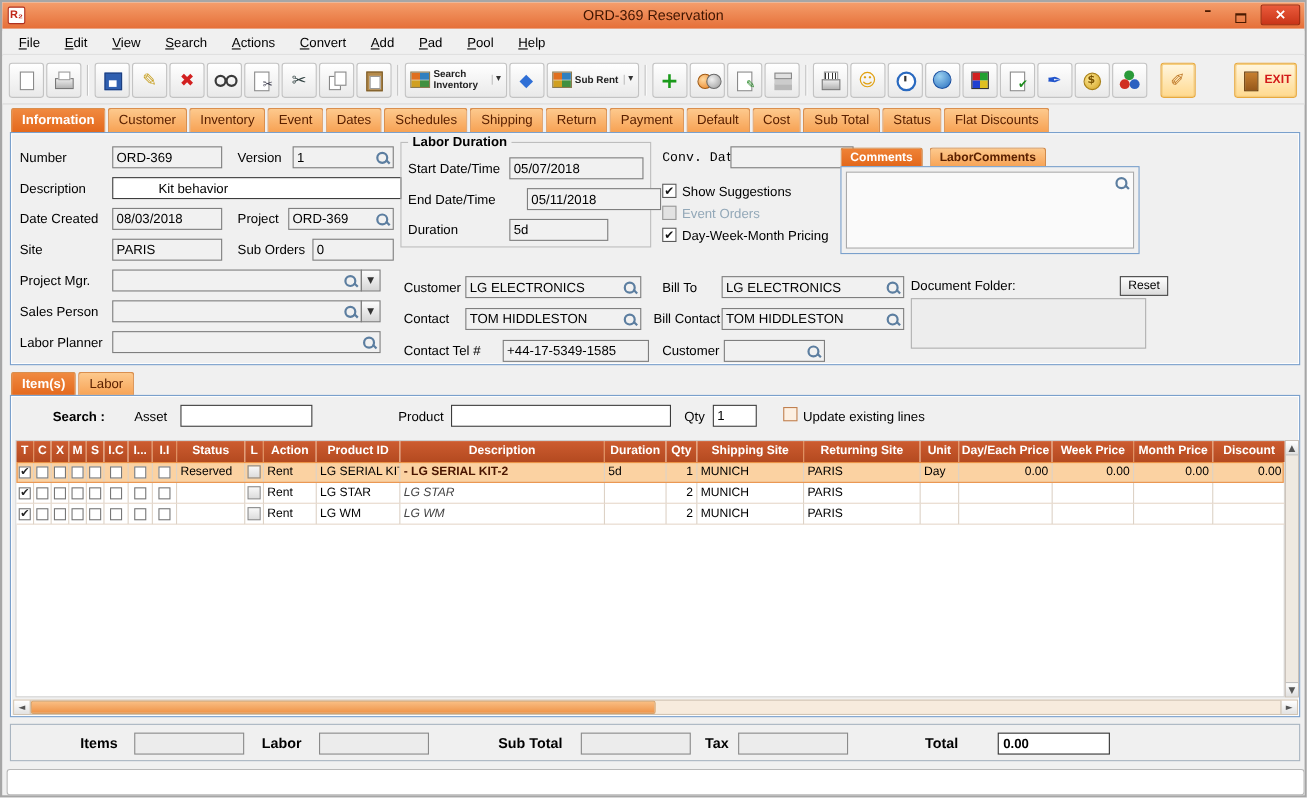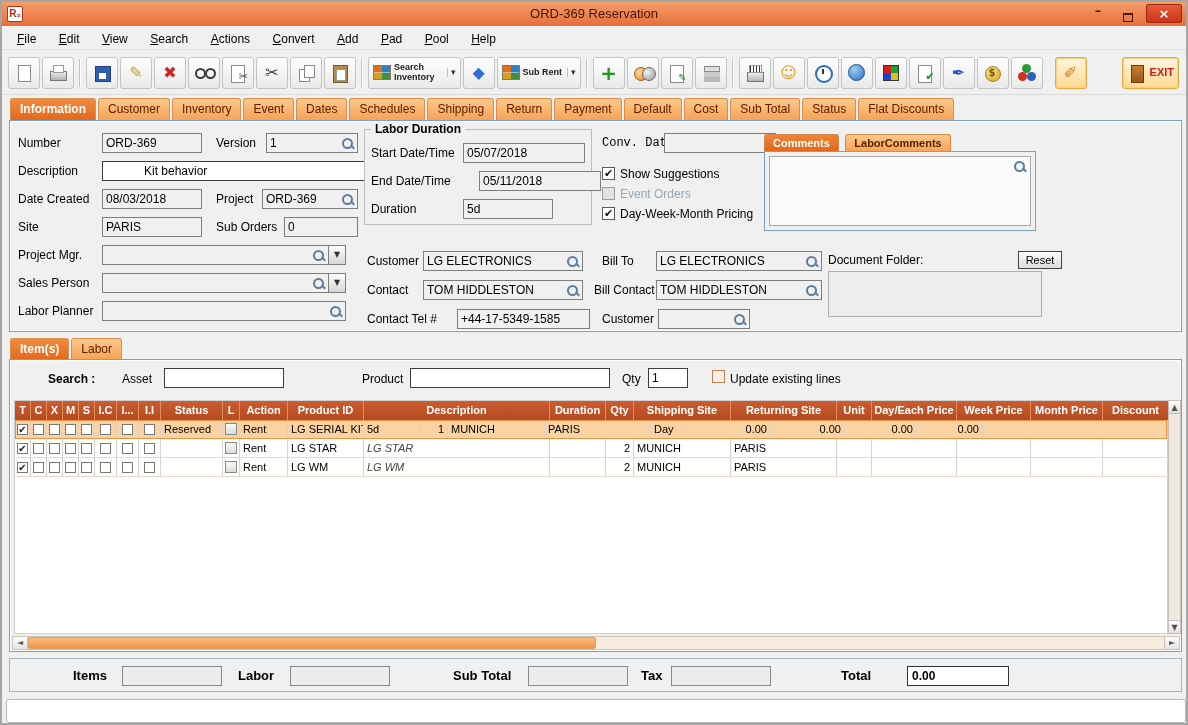--- a/index.html
+++ b/index.html
@@ -453,20 +453,21 @@
             </div>
             <div class="gcell ck" style="width: 22px;">
               <span class="cbx"></span>
             </div>
             <div class="gcell" style="width: 62px;">Reserved</div>
             <div class="gcell ck" style="width: 17px;">
               <span class="lbtn"></span>
             </div>
             <div class="gcell" style="width: 48px;">Rent</div>
             <div class="gcell" style="width: 76px;">LG SERIAL KIT-2</div>
+            <div class="gcell bdesc" style="width: 186px;">-  LG SERIAL KIT-2</div>
             <div class="gcell" style="width: 56px;">5d</div>
             <div class="gcell num" style="width: 28px;">1</div>
             <div class="gcell" style="width: 97px;">MUNICH</div>
             <div class="gcell" style="width: 106px;">PARIS</div>
             <div class="gcell" style="width: 35px;">Day</div>
             <div class="gcell num" style="width: 85px;">0.00</div>
             <div class="gcell num" style="width: 74px;">0.00</div>
             <div class="gcell num" style="width: 72px;">0.00</div>
             <div class="gcell num" style="width: 66px;">0.00</div>
           </div>

